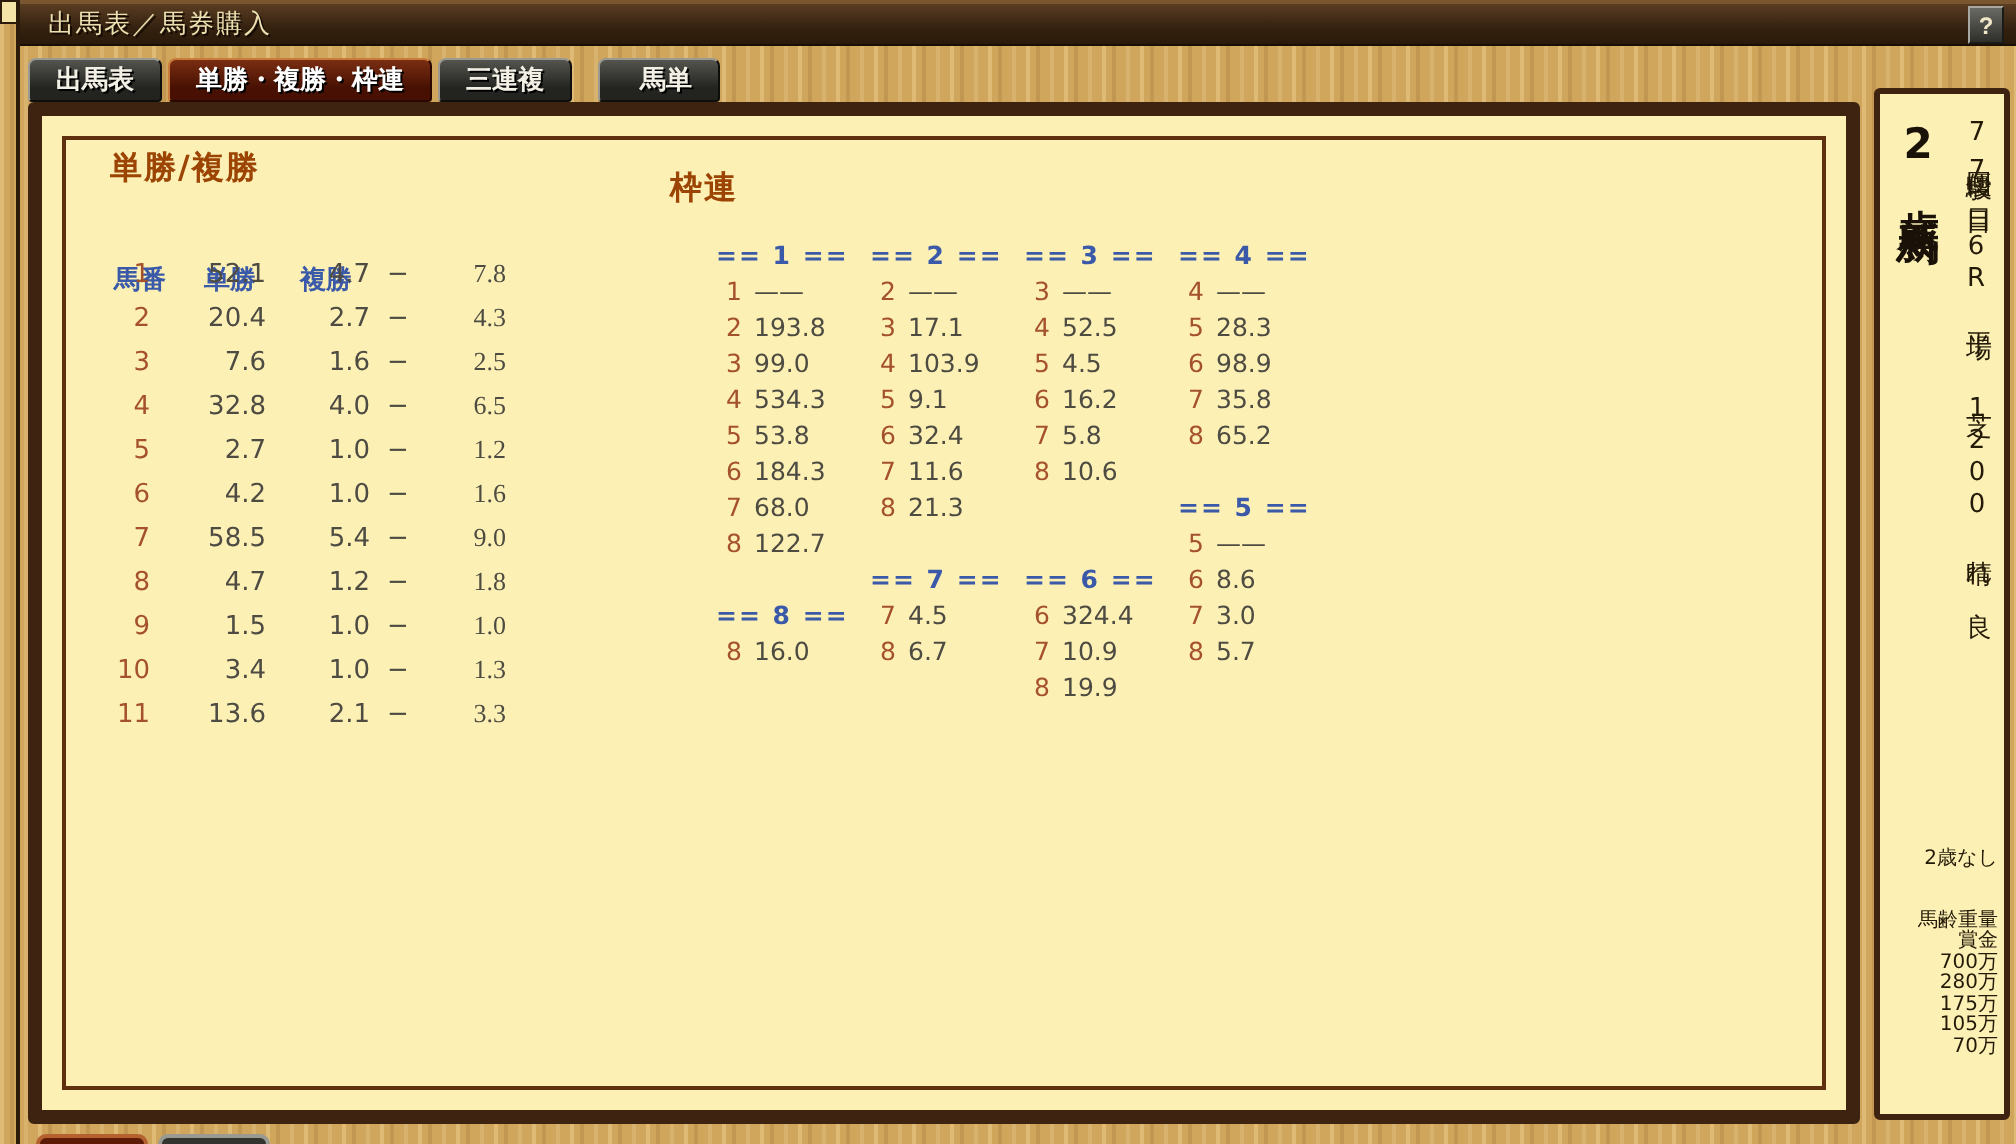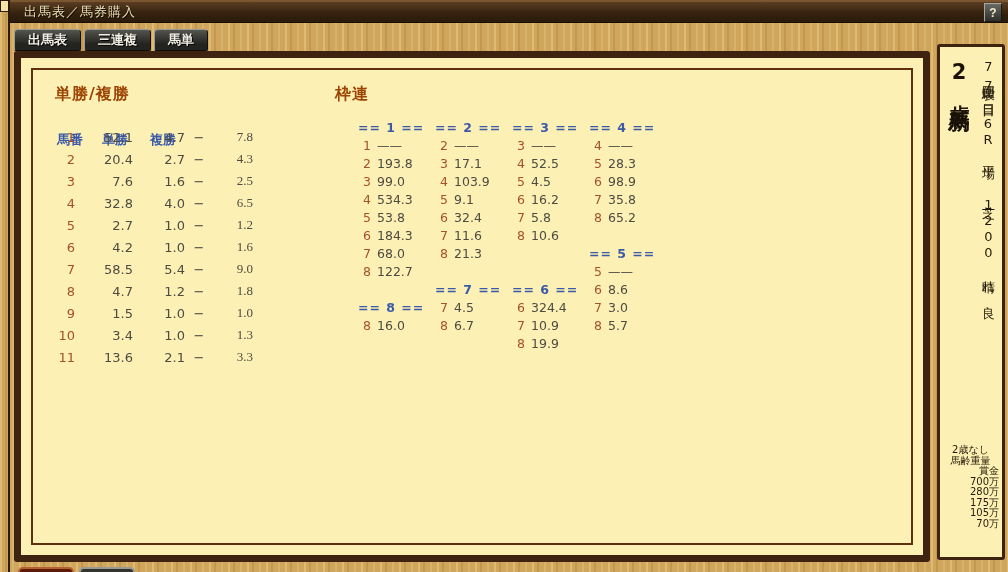--- a/index.html
+++ b/index.html
@@ -48,21 +48,21 @@
   .tab:nth-child(5) { margin-left:6px; }
 
   
   .main-panel { position:absolute; left:14px; top:51px; width:916px; height:511px;
     background:#FCF0B5; border:7px solid #3E2310; border-radius:3px; }
   .main-panel .inner-rule { position:absolute; inset:10px;
     border:2px solid #5E3010; pointer-events:none; }
 
   .section-title { position:absolute; font-size:16px; font-weight:bold;
     color:#9C4403; letter-spacing:1px; }
-  #wp-title { left:34px; top:26px; }
+  #wp-title { left:34px; top:16px; }
   #wk-title { left:314px; top:26px; }
 
   
   .wp-header, .wp-row { position:relative; display:grid;
     grid-template-columns:38px 52px 44px 28px 44px; align-items:center; }
   .wp-table { position:absolute; left:30px; top:48px; }
   .wp-header { height:20px; font-size:13px; font-weight:bold; color:#3A59A8; }
   .wp-header span { text-align:center;margin-top:25px; }
   .wp-rows .wp-row { height:22px; font-size:13px; }
   .wp-num  { text-align:right; padding-right:14px; color:#A5512B; }
@@ -89,21 +89,21 @@
     flex-direction:column; align-items:center; color:#241A08; }
   .meta-col span { font-size:13px; letter-spacing:1px; }
   .m-meeting { margin-top:12px; }
   .m-raceno  { margin-top:20px; }
   .m-kind    { margin-top:8px; }
   .m-course  { margin-top:38px; }
   .m-weather { margin-top:9px; }
   .m-going   { margin-top:9px; }
   .prize-block { position:absolute; left:2px; right:3px; bottom:28px;
     font-size:10px; line-height:10.5px; color:#241A08; }
-  .prize-block .left  { text-align:center; }
+  .prize-block .left  { text-align:right;margin-top:20px; }
   .prize-block .right { text-align:right; }
 
   
   .bottom-btn { position:absolute; top:567px; height:14px; width:56px;
     border-radius:5px 5px 0 0; cursor:pointer; }
   .bottom-btn.red  { left:18px; background:#5C1A07; border:2px solid #B5612F; }
   .bottom-btn.gray { left:79px; background:#33332F; border:2px solid #9A9A92; }
 </style>
 </head>
 <body>
@@ -111,20 +111,21 @@
 <div class="left-edge"></div>
 <div class="corner-chip"></div>
 
 <div class="title-bar">
   <span class="title-text">出馬表／馬券購入</span>
   <button class="help-btn">?</button>
 </div>
 
 <div class="tab-row">
   <div class="tab">出馬表</div>
+  <div class="tab active">単勝・複勝・枠連</div>
   <div class="tab">三連複</div>
   <div class="tab">馬単</div>
 </div>
 
 <div class="main-panel">
   <div class="inner-rule"></div>
 
   <div class="section-title" id="wp-title">単勝/複勝</div>
 
   <div class="wp-table">

